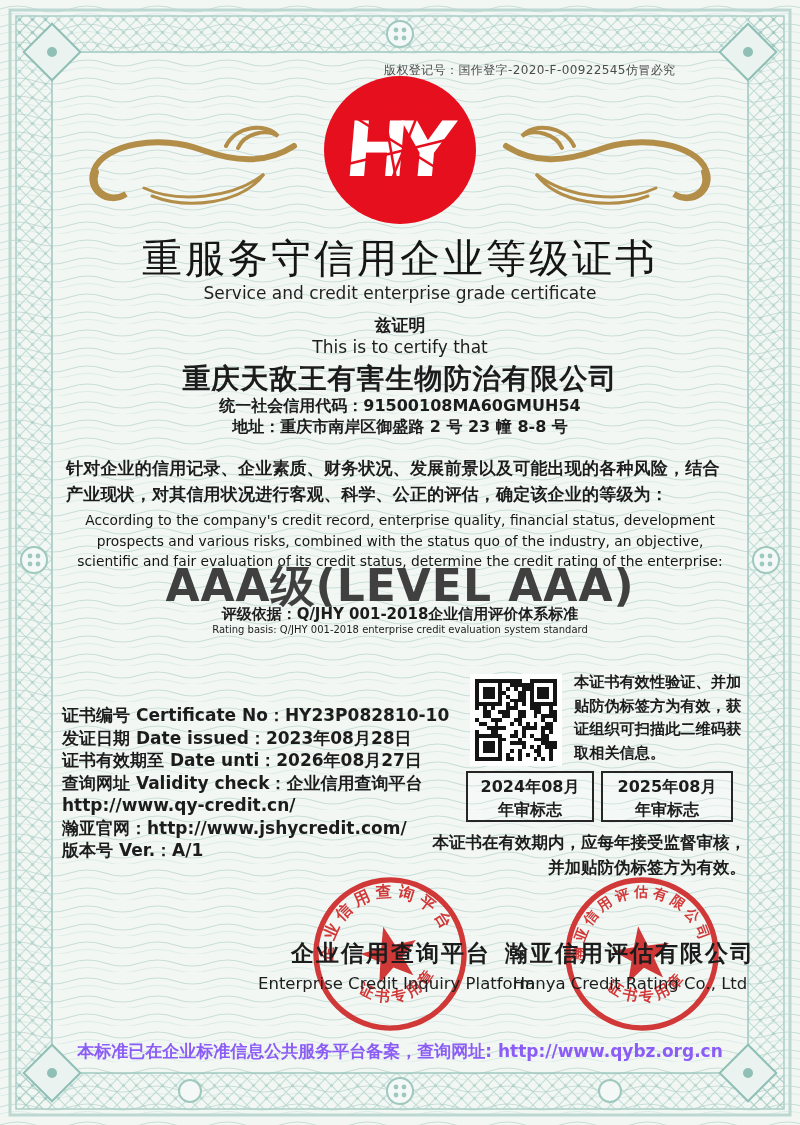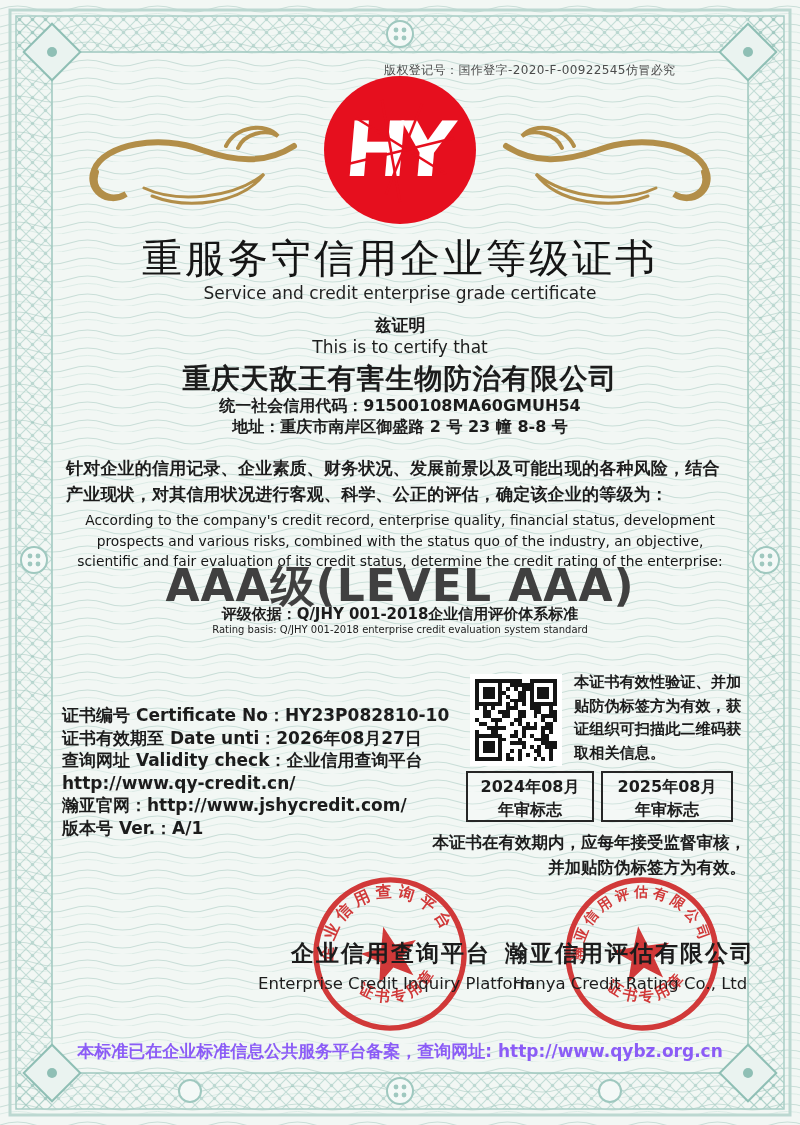--- a/index.html
+++ b/index.html
@@ -180,20 +180,21 @@
     <div class="eval-cn">针对企业的信用记录、企业素质、财务状况、发展前景以及可能出现的各种风险，结合产业现状，对其信用状况进行客观、科学、公正的评估，确定该企业的等级为：</div>
     <div class="eval-en">According to the company's credit record, enterprise quality, financial status, development prospects and various risks, combined with the status quo of the industry, an objective, scientific and fair evaluation of its credit status, determine the credit rating of the enterprise:</div>
   </div>
 
   <div class="abs center rating">AAA级(LEVEL AAA)</div>
   <div class="abs center basis-cn">评级依据：Q/JHY 001-2018企业信用评价体系标准</div>
   <div class="abs center basis-en">Rating basis: Q/JHY 001-2018 enterprise credit evaluation system standard</div>
 
   <div class="abs details">
     <div class="line">证书编号 Certificate No：HY23P082810-10</div>
+    <div class="line">发证日期 Date issued：2023年08月28日</div>
     <div class="line">证书有效期至 Date unti：2026年08月27日</div>
     <div class="line">查询网址 Validity check：企业信用查询平台</div>
     <div class="line">http://www.qy-credit.cn/</div>
     <div class="line">瀚亚官网：http://www.jshycredit.com/</div>
     <div class="line">版本号 Ver.：A/1</div>
   </div>
 
   <div class="abs qr">
       <div class="on"></div>
       <div class="on"></div>

